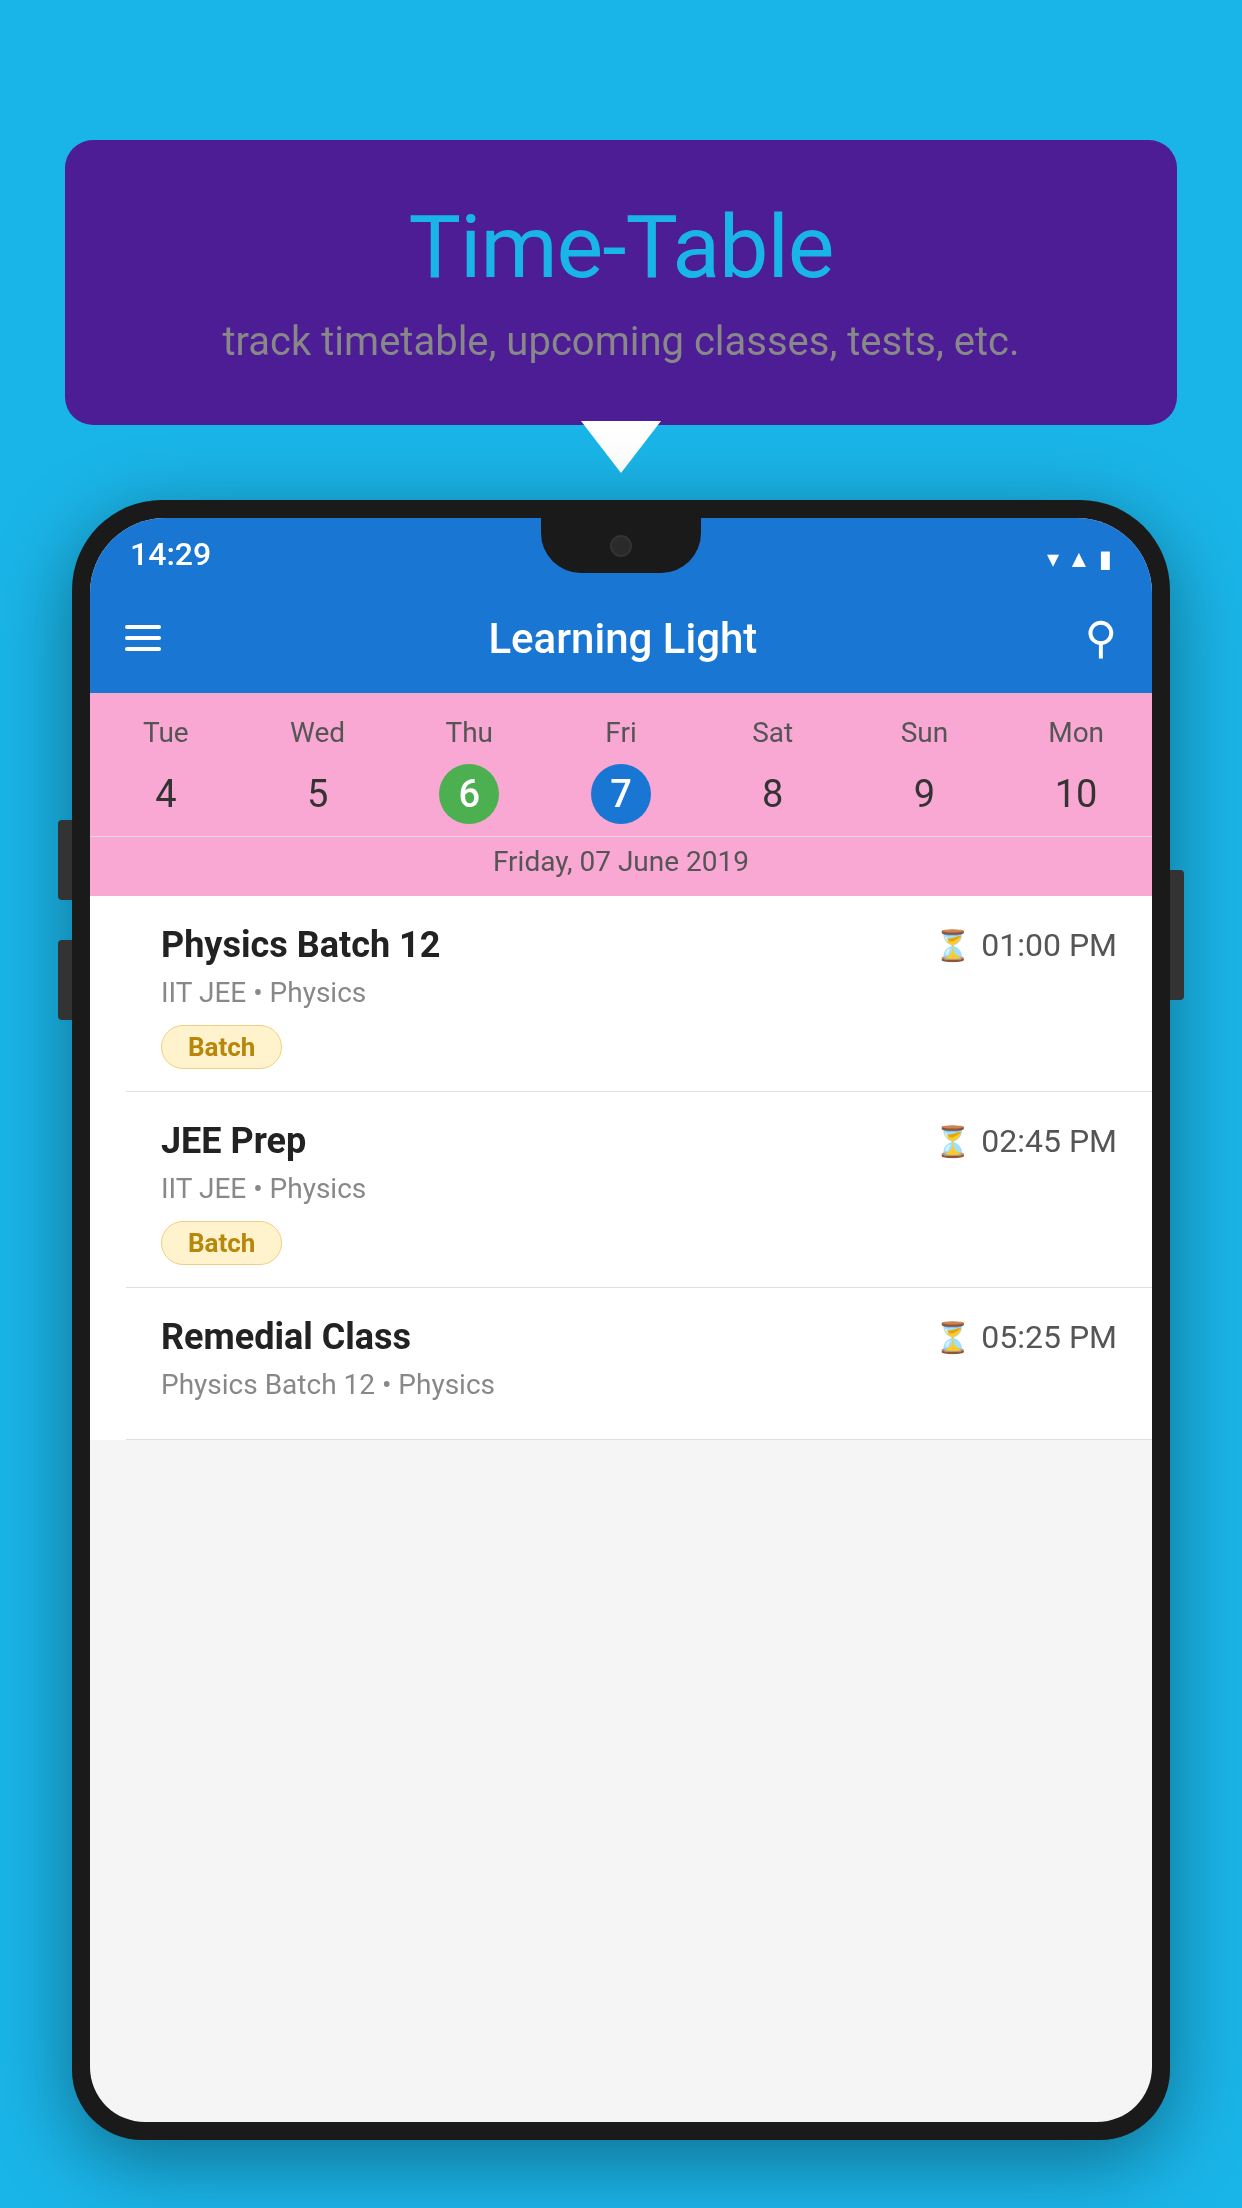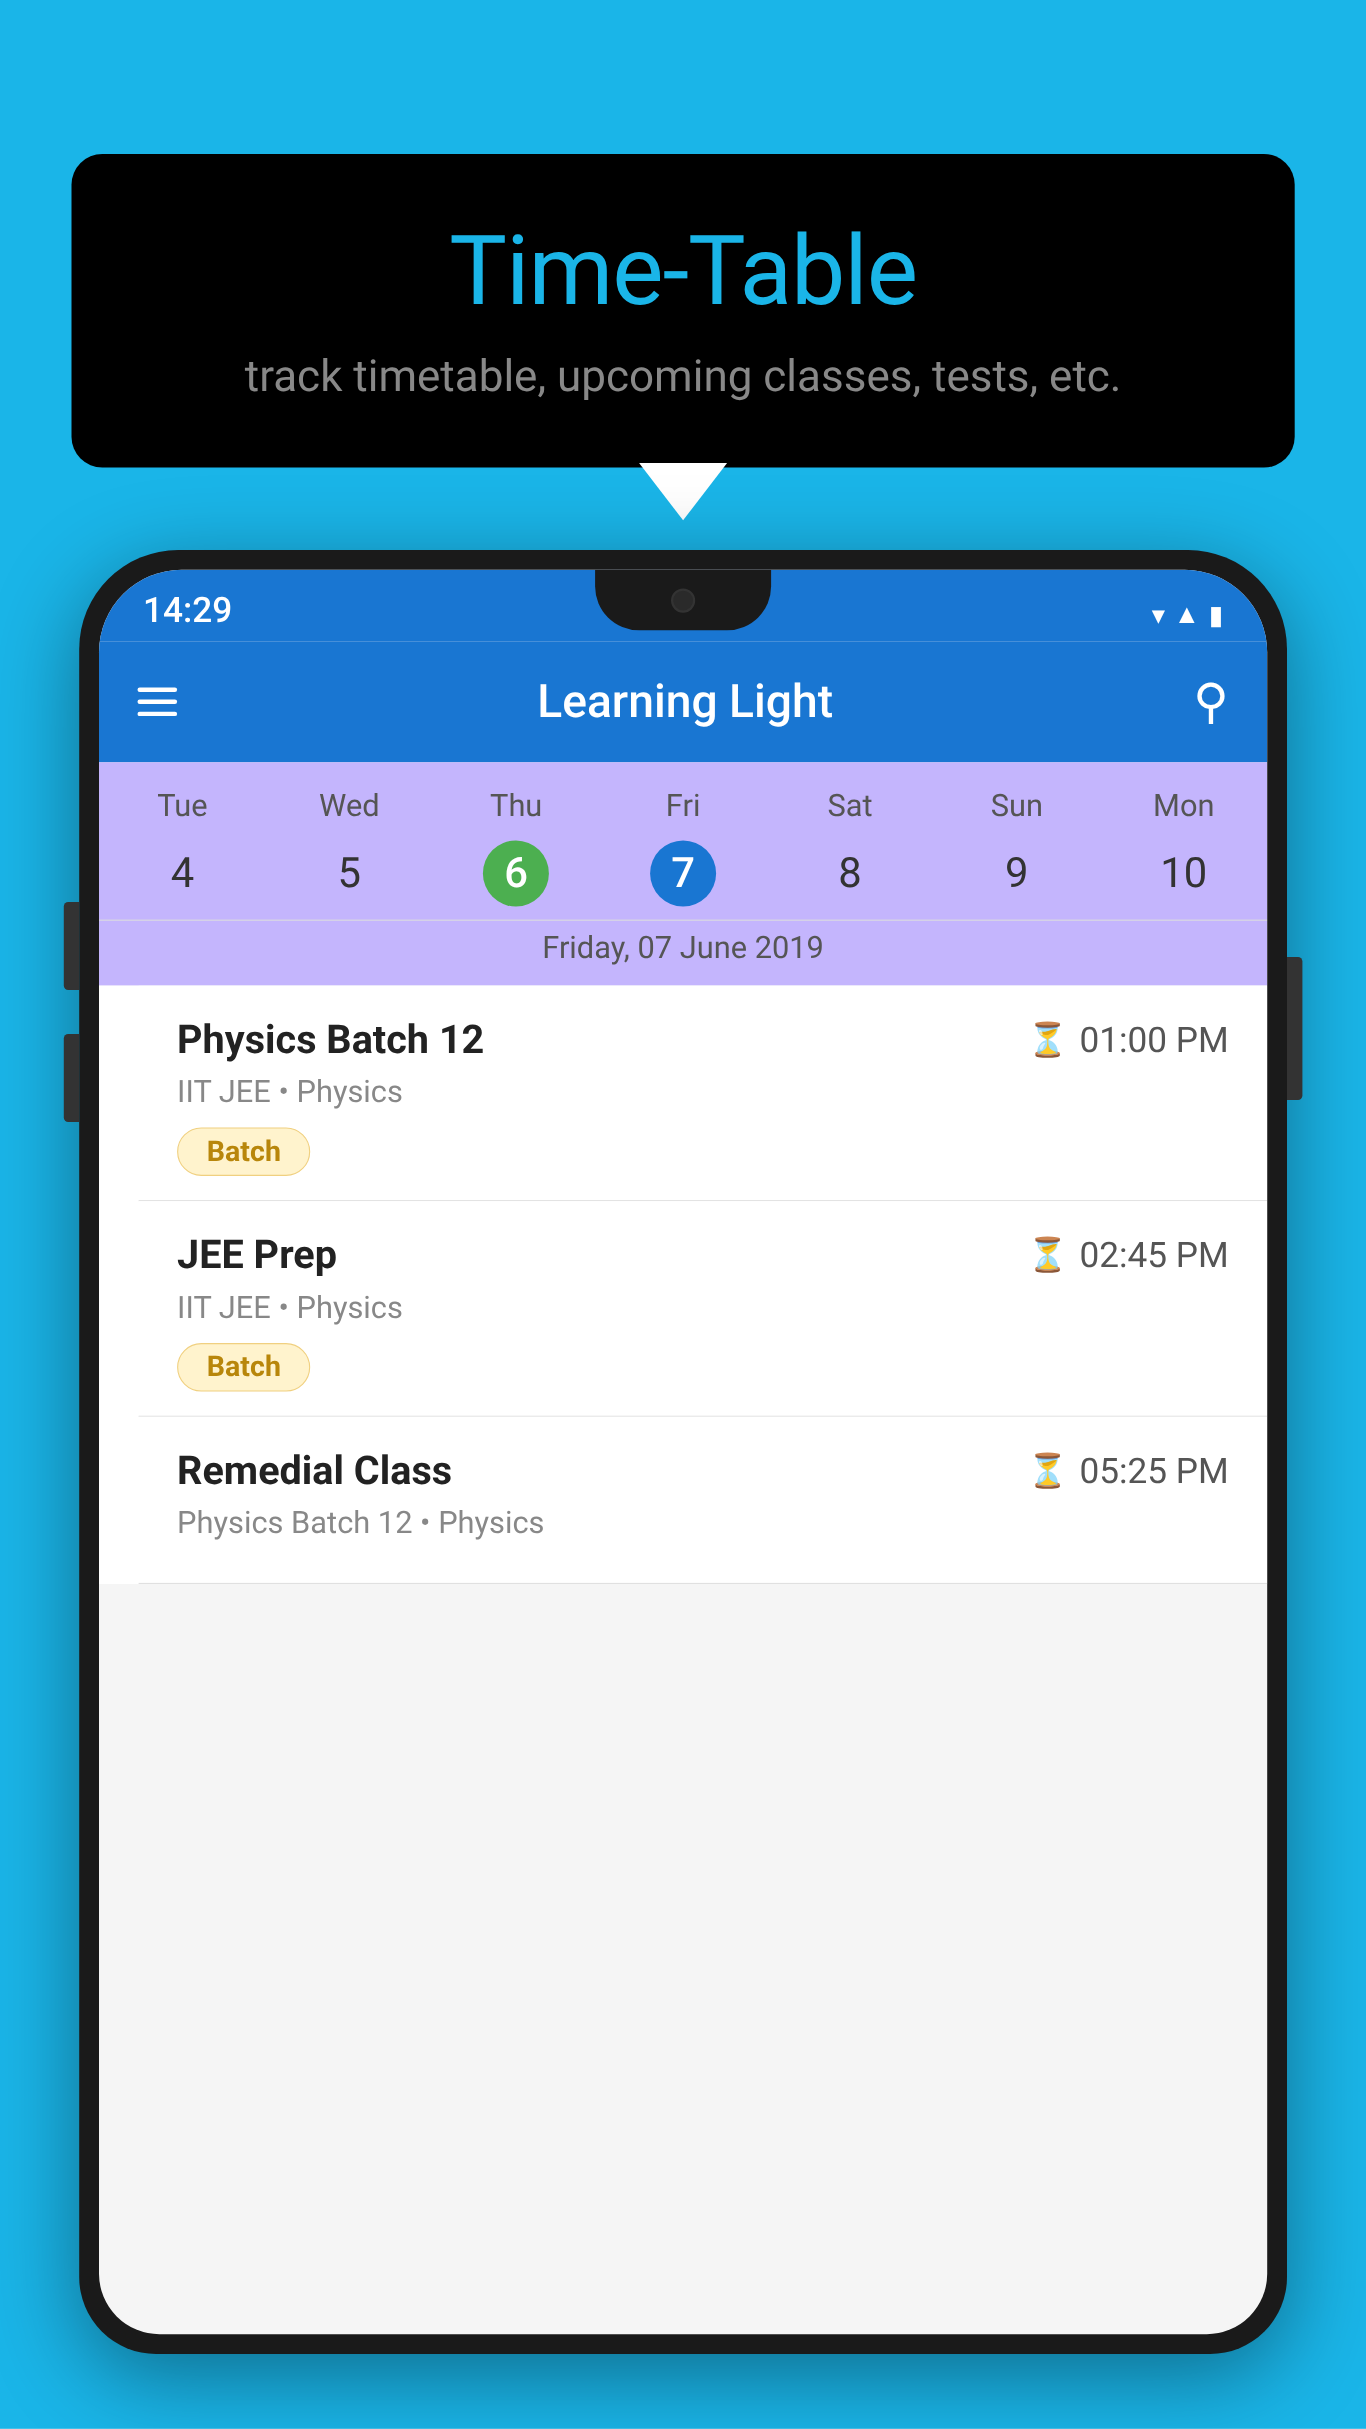--- a/index.html
+++ b/index.html
@@ -16,21 +16,21 @@
 
     
     .speech-bubble-container {
       position: absolute;
       top: 140px;
       left: 65px;
       right: 65px;
     }
 
     .speech-bubble {
-      background: #000000;
+      background: #4c1d95;
       border-radius: 28px;
       padding: 55px 48px 60px;
       text-align: center;
       position: relative;
     }
 
     .speech-bubble::after {
       content: '';
       position: absolute;
       bottom: -48px;
@@ -199,21 +199,21 @@
     }
 
     .search-icon-btn {
       color: white;
       font-size: 44px;
       cursor: pointer;
     }
 
     
     .calendar-week {
-      background: #c4b5fd;
+      background: #f9a8d4;
       padding: 18px 0 0;
     }
 
     .day-headers {
       display: grid;
       grid-template-columns: repeat(7, 1fr);
       text-align: center;
       margin-bottom: 8px;
     }
 

